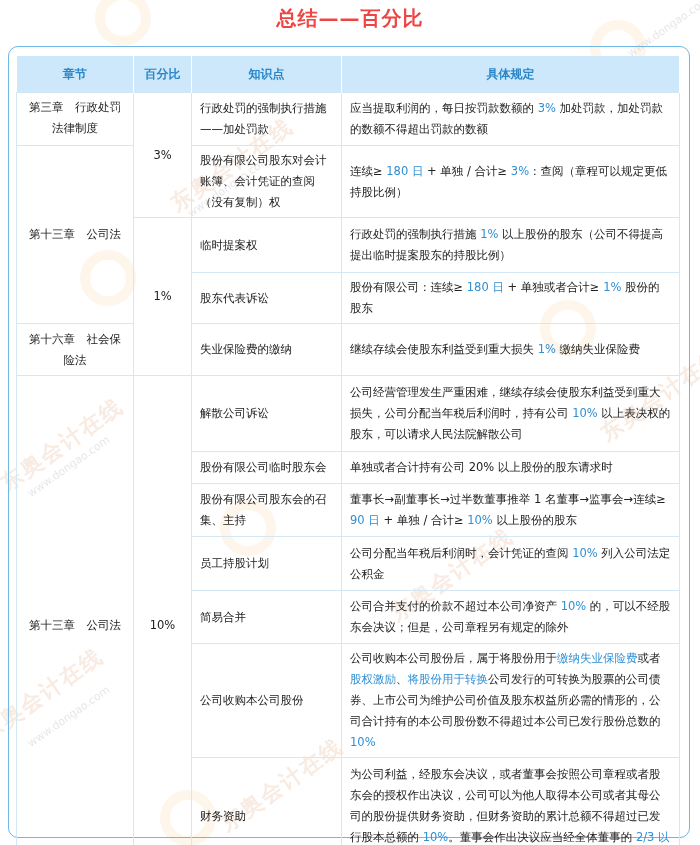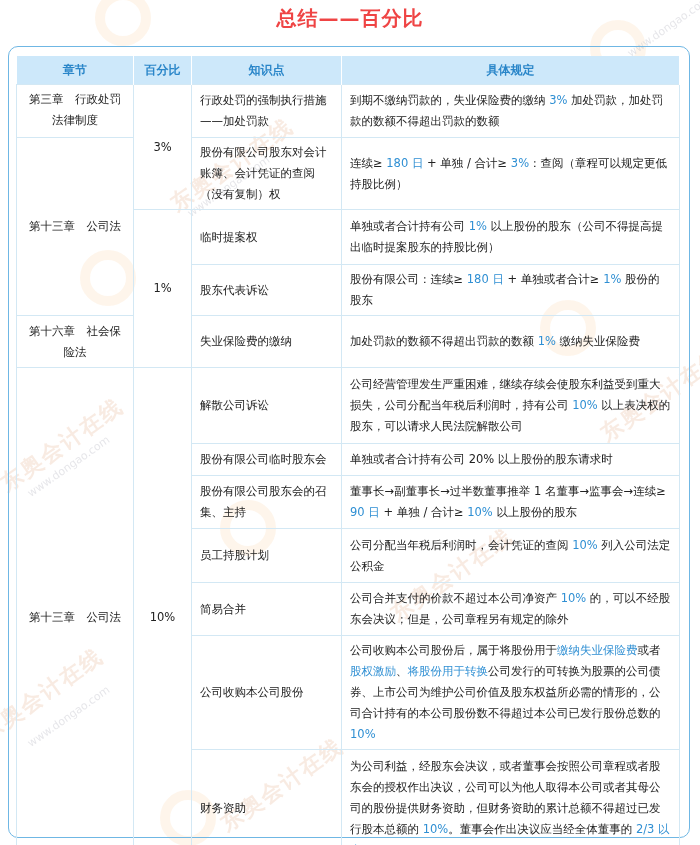--- a/index.html
+++ b/index.html
@@ -74,21 +74,21 @@
       border-collapse: collapse;
       table-layout: fixed;
       font-size: 11.5px;
       line-height: 21px;
     }
     table.summary th {
       background: #cde8fa;
       color: #2a86c9;
       font-weight: bold;
       font-size: 12px;
-      height: 28px;
+      height: 36px;
       padding: 0;
       border-right: 1px solid #ffffff;
       text-align: center;
     }
     table.summary td {
       border: 1px solid #d3e8f4;
       padding: 4px 8px;
       vertical-align: middle;
       color: #222222;
     }
@@ -149,40 +149,40 @@
       <th>百分比</th>
       <th>知识点</th>
       <th>具体规定</th>
     </tr>
   </thead>
   <tbody>
     <tr style="height:53px;">
       <td class="c-chapter" style="vertical-align:top;">第三章　行政处罚法律制度</td>
       <td class="c-pct" rowspan="2">3%</td>
       <td>行政处罚的强制执行措施——加处罚款</td>
-      <td><span>到期不缴纳罚款的，失业保险费的缴纳 </span><span class="hl">3%</span><span> 加处罚款，加处罚款的数额不得超出罚款的数额</span></td>
+      <td><span>应当提取利润的，每日按罚款数额的 </span><span class="hl">3%</span><span> 加处罚款，加处罚款的数额不得超出罚款的数额</span></td>
     </tr>
     <tr style="height:72px;">
       <td class="c-chapter" rowspan="3" style="vertical-align:middle;">第十三章　公司法</td>
       <td>股份有限公司股东对会计账簿、会计凭证的查阅（没有复制）权</td>
       <td><span>连续≥ </span><span class="hl">180 日</span><span> + 单独 / 合计≥ </span><span class="hl">3%</span><span>：查阅（章程可以规定更低持股比例）</span></td>
     </tr>
     <tr style="height:55px;">
       <td class="c-pct" rowspan="3" style="vertical-align:middle;">1%</td>
       <td>临时提案权</td>
-      <td><span>单独或者合计持有公司 </span><span class="hl">1%</span><span> 以上股份的股东（公司不得提高提出临时提案股东的持股比例）</span></td>
+      <td><span>行政处罚的强制执行措施 </span><span class="hl">1%</span><span> 以上股份的股东（公司不得提高提出临时提案股东的持股比例）</span></td>
     </tr>
     <tr style="height:32px;margin-top:32px;">
       <td>股东代表诉讼</td>
       <td><span>股份有限公司：连续≥ </span><span class="hl">180 日</span><span> + 单独或者合计≥ </span><span class="hl">1%</span><span> 股份的股东</span></td>
     </tr>
     <tr style="height:52px;">
       <td class="c-chapter">第十六章　社会保险法</td>
       <td>失业保险费的缴纳</td>
-      <td><span>加处罚款的数额不得超出罚款的数额 </span><span class="hl">1%</span><span> 缴纳失业保险费</span></td>
+      <td><span>继续存续会使股东利益受到重大损失 </span><span class="hl">1%</span><span> 缴纳失业保险费</span></td>
     </tr>
     <tr style="height:76px;">
       <td class="c-chapter" rowspan="7">第十三章　公司法</td>
       <td class="c-pct" rowspan="7">10%</td>
       <td style="vertical-align:middle;">解散公司诉讼</td>
       <td><span>公司经营管理发生严重困难，继续存续会使股东利益受到重大损失，公司分配当年税后利润时，持有公司 </span><span class="hl">10%</span><span> 以上表决权的股东，可以请求人民法院解散公司</span></td>
     </tr>
     <tr style="height:32px;">
       <td>股份有限公司临时股东会</td>
       <td><span>单独或者合计持有公司 20% 以上股份的股东请求时</span></td>

